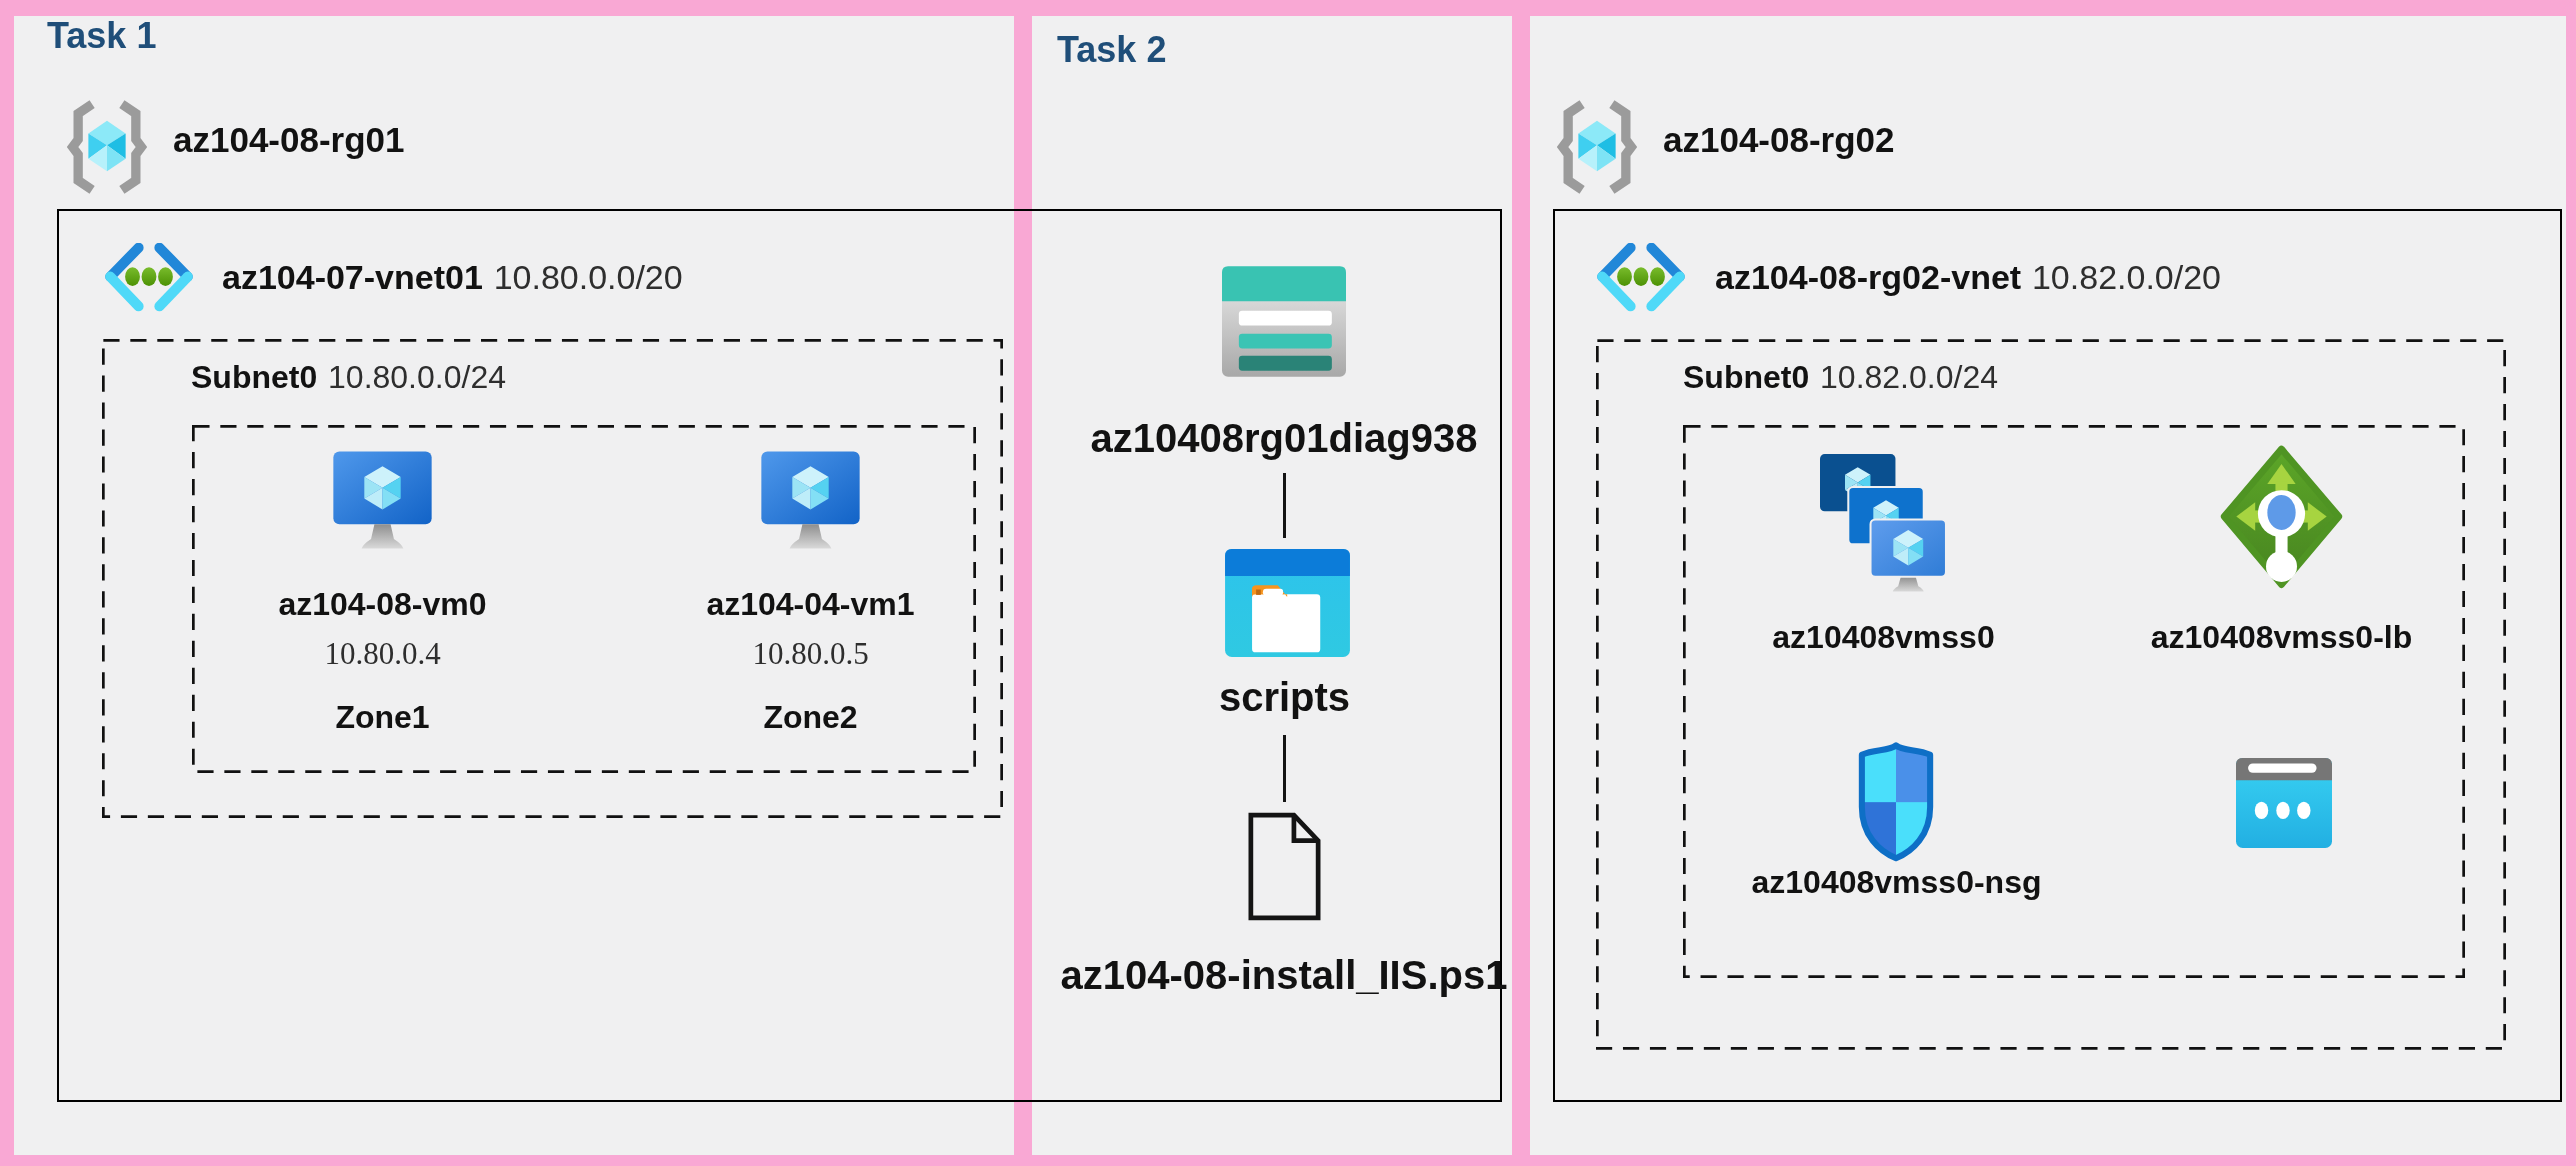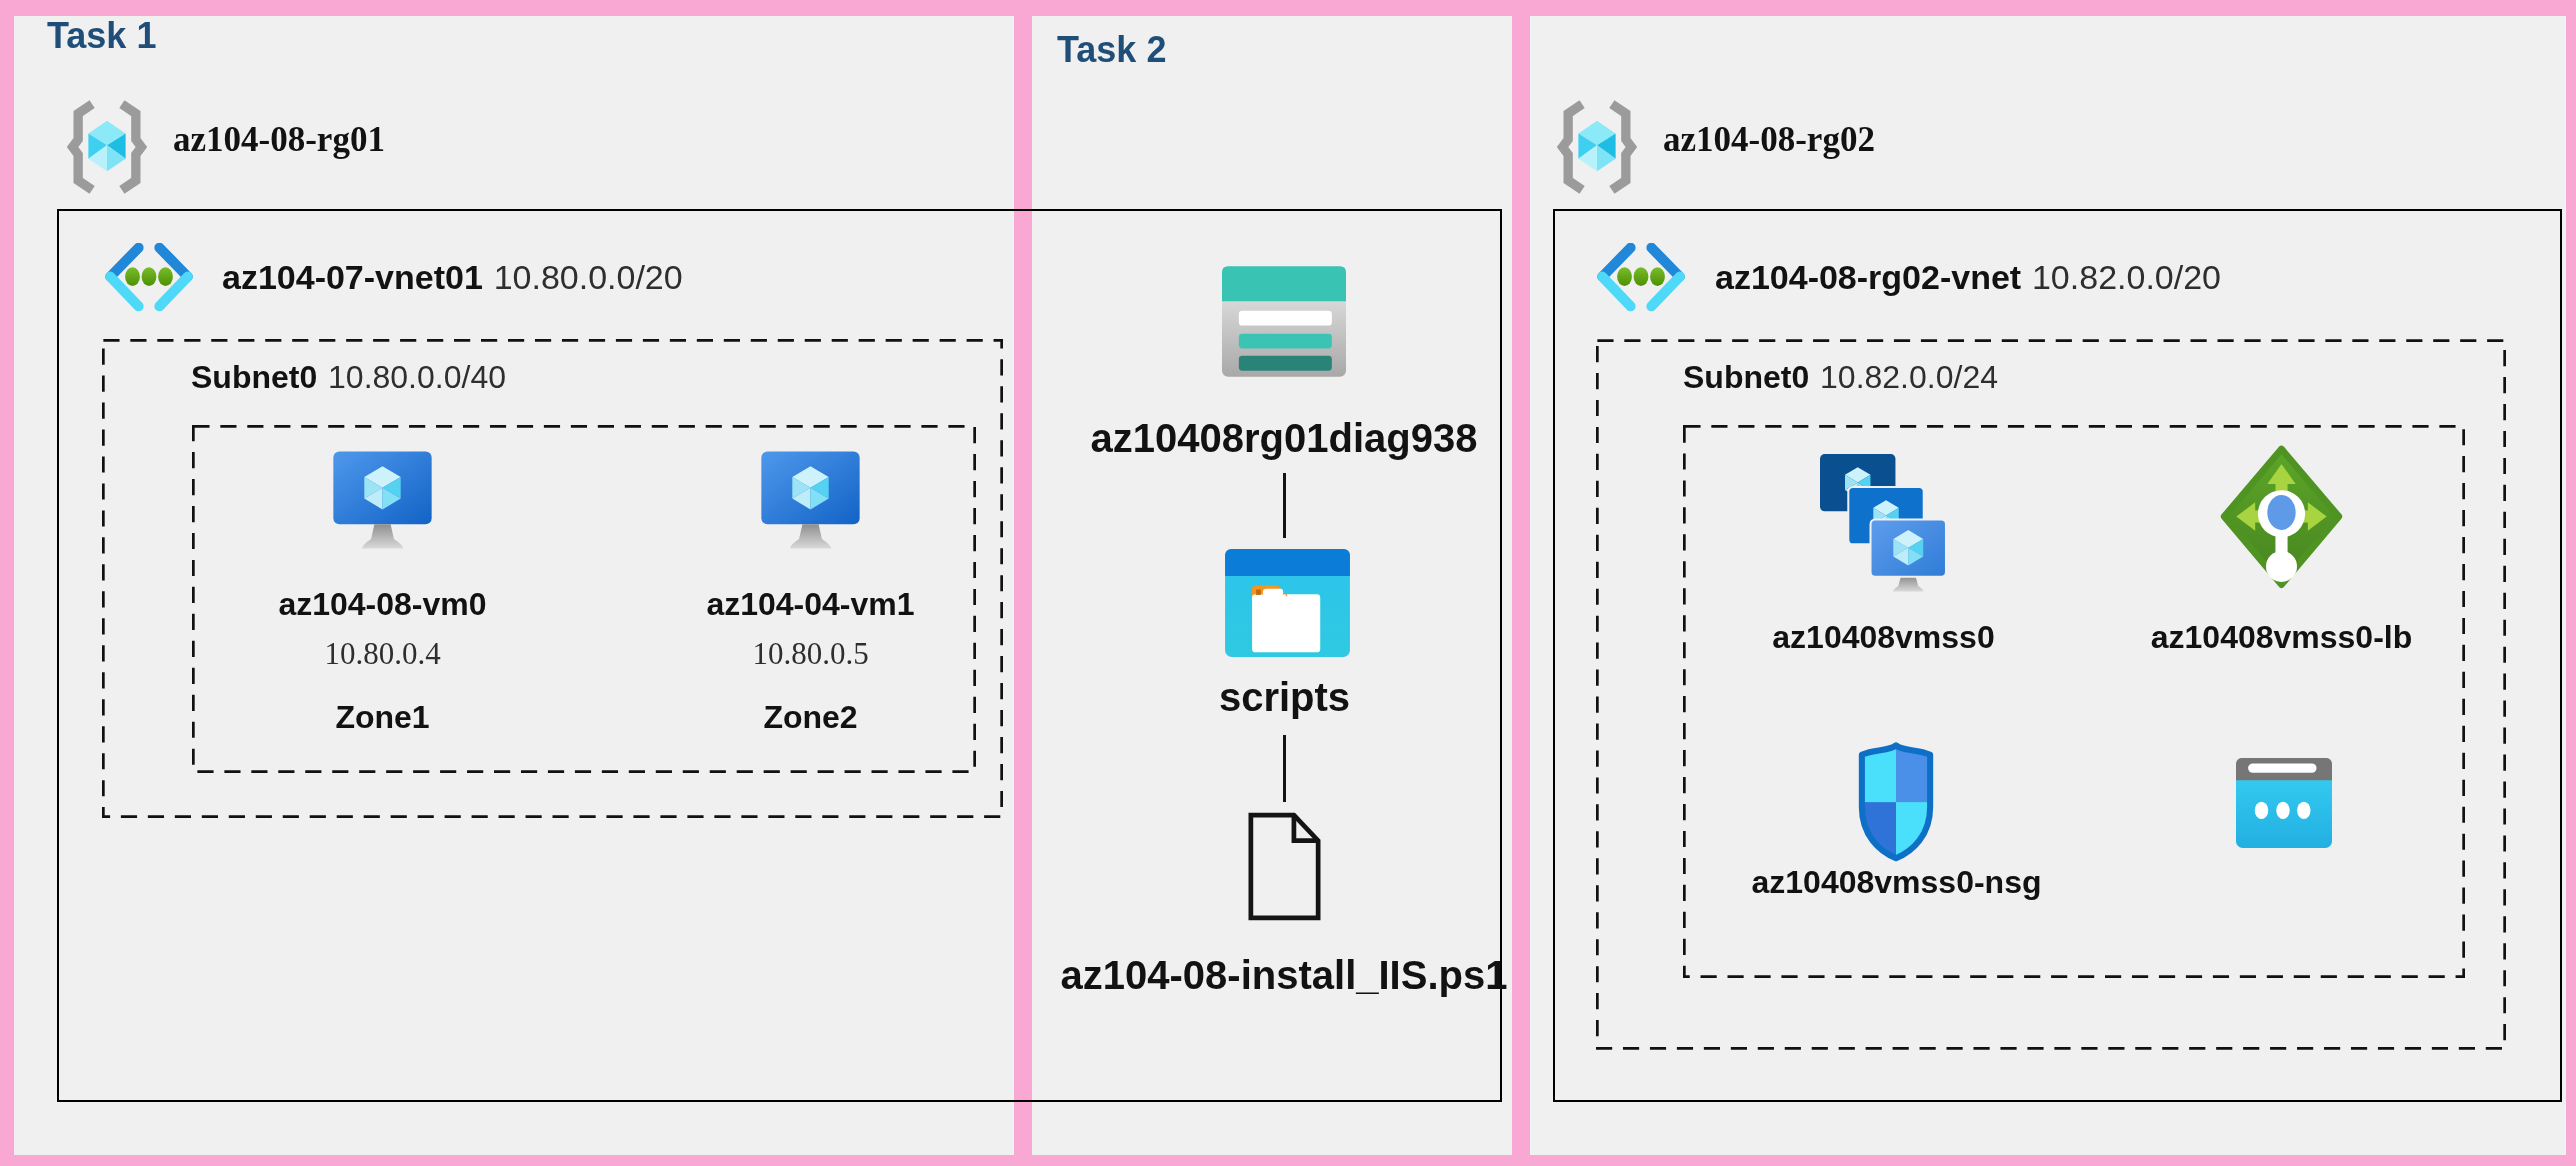--- a/index.html
+++ b/index.html
@@ -1,20 +1,20 @@
 <!DOCTYPE html>
 <html style="font-size:10.8px"><head>
 <meta charset="utf-8">
 <style>
   html,body{margin:0;padding:0;background:#ffffff;}
   #canvas{position:relative;width:2576px;height:1166px;background:#f9a8d4;overflow:hidden;
           font-family:"Liberation Sans","DejaVu Sans",sans-serif;}
   .panel{position:absolute;top:16px;height:1139px;background:#F0F0F1;}
   .task-title{position:absolute;font-weight:700;font-size:36px;color:#1F4E79;white-space:nowrap;line-height:43px;}
-  .biglbl{position:absolute;font-weight:700;font-size:35px;color:#121212;white-space:nowrap;line-height:42px;font-family:Liberation Serif, serif;}
+  .biglbl{position:absolute;font-weight:700;font-size:35px;color:#121212;white-space:nowrap;line-height:42px;}
   .row{position:absolute;white-space:nowrap;font-size:34px;line-height:42px;color:#121212;}
   .row .name{font-weight:700;}
   .row .cidr{font-weight:400;color:#2E2E2E;margin-left:10.8px;}
   .row.sub{font-size:32px;}
   .clbl{position:absolute;font-weight:700;font-size:32px;color:#121212;text-align:center;width:405px;line-height:39px;white-space:nowrap;}
   .clbl.f50{font-size:40px;}
   .plainlbl{position:absolute;font-weight:400;font-size:31px;color:#2E2E2E;text-align:center;width:405px;line-height:38px;white-space:nowrap;font-family:Liberation Serif, serif;}
   .solid-box{position:absolute;border:2.7px solid #000;}
   .dashsvg{position:absolute;}
   .conn{position:absolute;width:2.7px;background:#141414;}
@@ -112,21 +112,21 @@
     <line x1="130" y1="50" x2="88" y2="94" stroke="#4FD9F8" stroke-width="15" stroke-linecap="round"></line>
     <ellipse cx="48" cy="50" rx="11" ry="14" fill="url(#dotgrad)"></ellipse>
     <ellipse cx="72.5" cy="50" rx="11" ry="14" fill="url(#dotgrad)"></ellipse>
     <ellipse cx="97" cy="50" rx="11" ry="14" fill="url(#dotgrad)"></ellipse>
   </svg>
   <div class="row" style="left:222px;top:256px">
     <span class="name">az104-07-vnet01</span><span class="cidr">10.80.0.0/20</span>
   </div>
 
   <div class="row sub" style="left:191px;top:356px">
-    <span class="name">Subnet0</span><span class="cidr">10.80.0.0/40</span>
+    <span class="name">Subnet0</span><span class="cidr">10.80.0.0/24</span>
   </div>
 
   <svg style="position:absolute;left:332px;top:450px" width="101" height="108" viewBox="0 0 150 160">
     <rect x="2" y="2" width="146" height="108" rx="9" fill="url(#vmgrad)"></rect>
     <use href="#cube" transform="translate(75,56)"></use>
     <path d="M63,110 H87 L92,132 Q104,140 106,146 H44 Q46,140 58,132 Z" fill="url(#standgrad)"></path>
   </svg>
   <div class="clbl" style="left:180px;top:585px">az104-08-vm0</div>
   <div class="plainlbl" style="left:180px;top:635px">10.80.0.4</div>
   <div class="clbl" style="left:180px;top:698px">Zone1</div>

